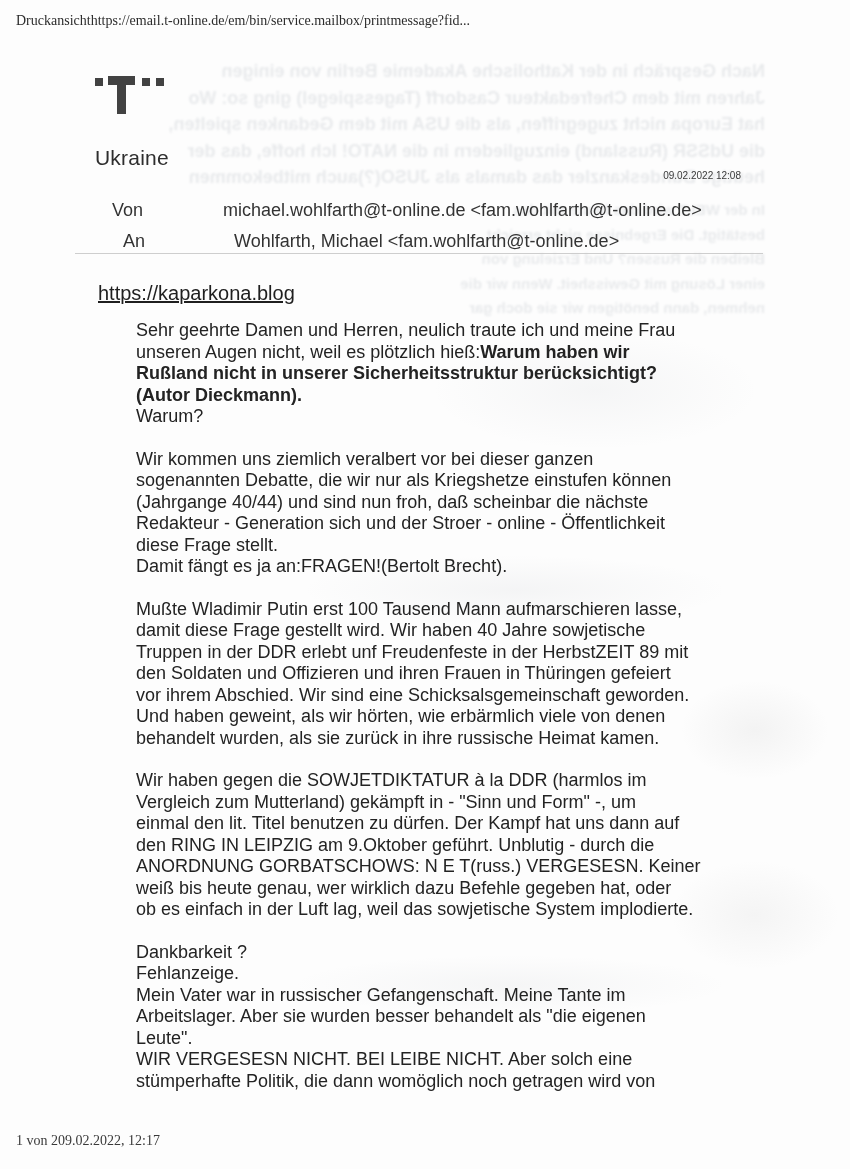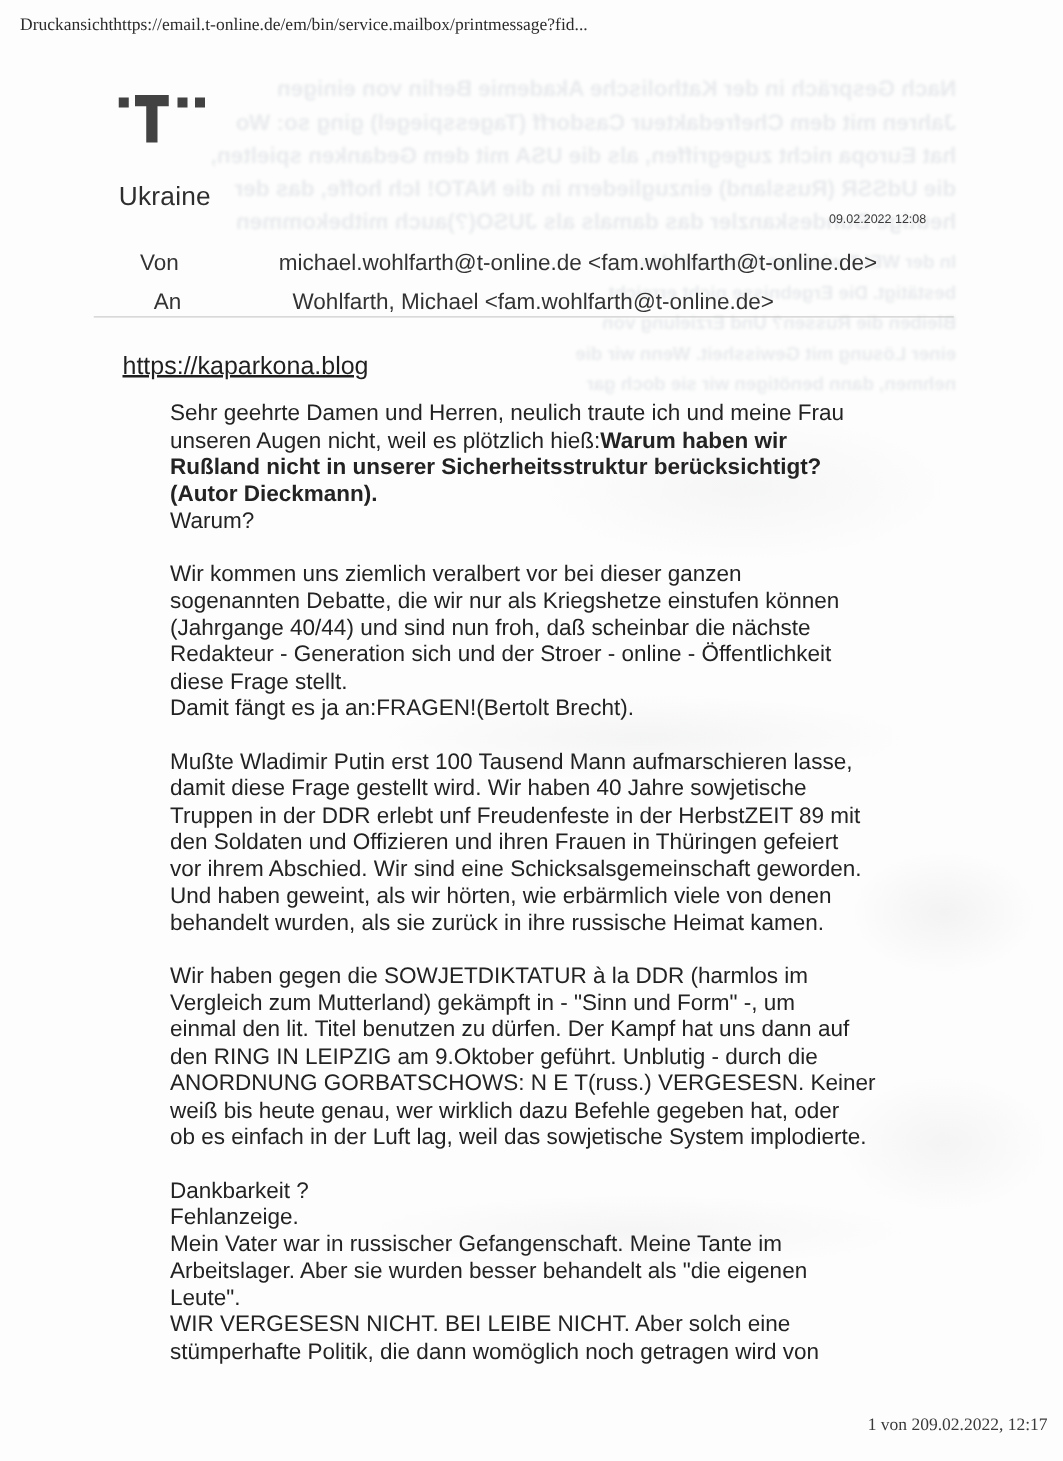--- a/index.html
+++ b/index.html
@@ -15,21 +15,21 @@
 
   
   .print-header {
     position: absolute; top: 13px; left: 16px; right: 9px;
     display: flex; justify-content: flex-start;
     font-family: "Liberation Serif", serif;
     font-size: 14px; color: #2b2b2b;
   }
   .print-footer {
     position: absolute; top: 1133px; left: 16px; right: 12px;
-    display: flex; justify-content: flex-end;
+    display: flex; justify-content: flex-start;
     font-family: "Liberation Serif", serif;
     font-size: 14px; color: #3a3a3a;
   }
 
   
   .ghost {
     position: absolute;
     transform: scaleX(-1);
     color: #7e8894;
     opacity: 0.16;

